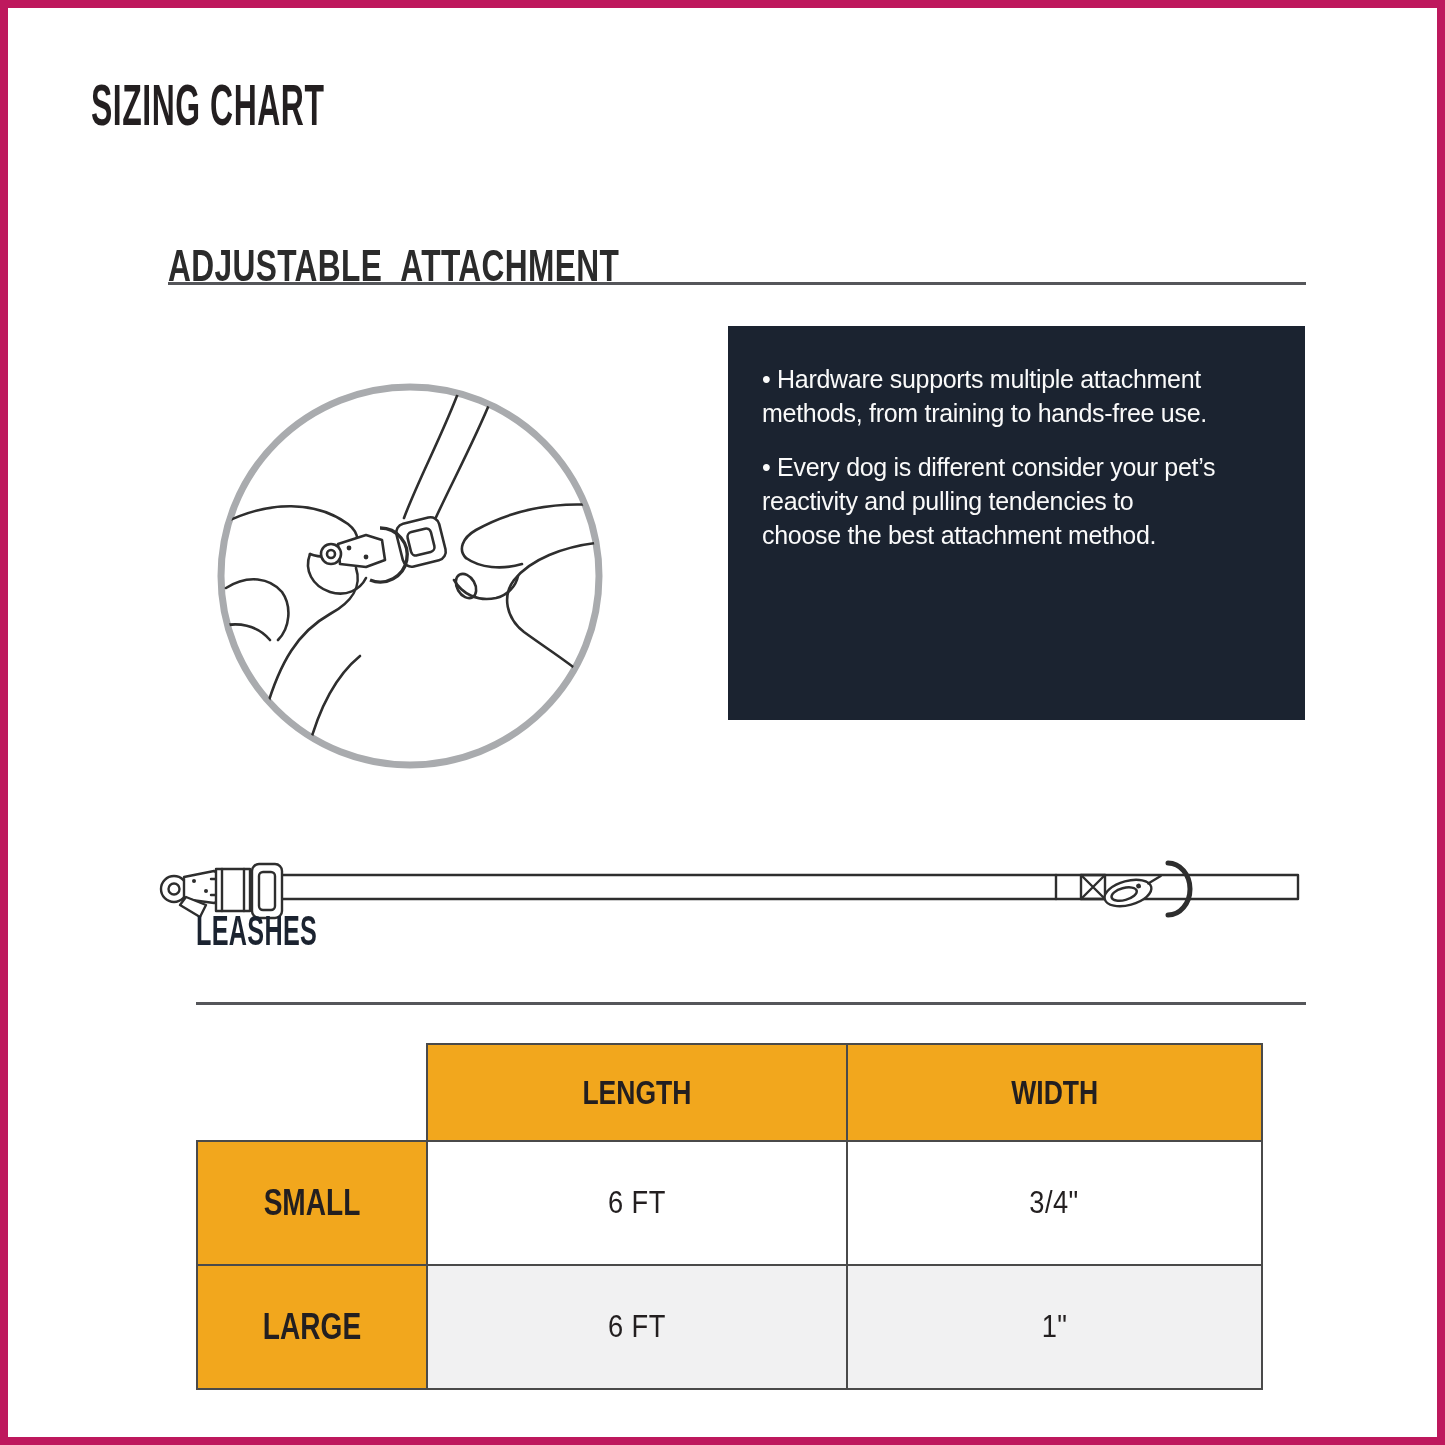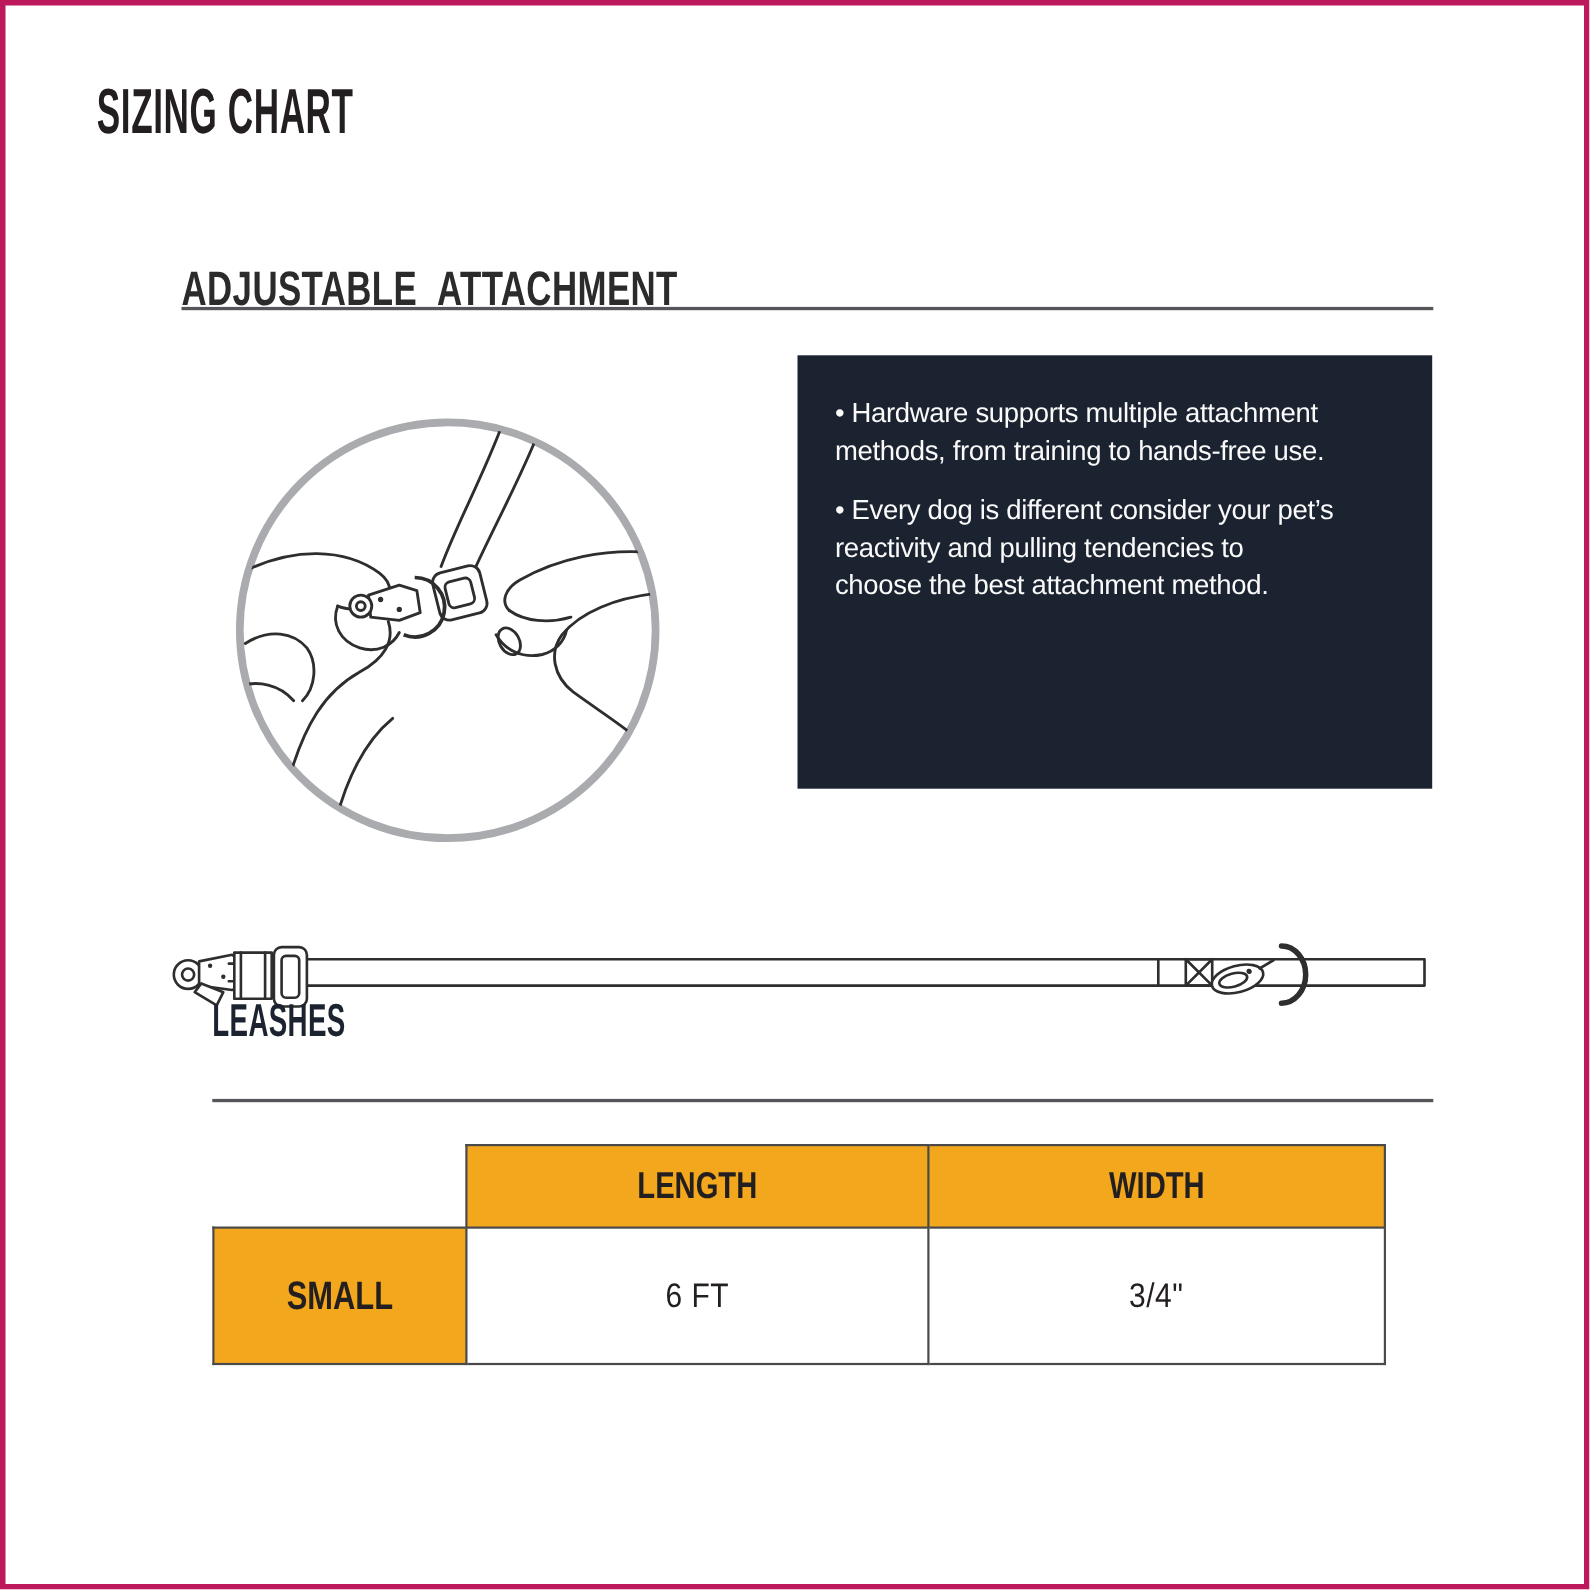--- a/index.html
+++ b/index.html
@@ -1,19 +1,19 @@
 <!DOCTYPE html>
 <html><head>
 <meta charset="utf-8">
 <style>
   html,body{margin:0;padding:0;background:#ffffff;}
   body{font-family:"Liberation Sans", sans-serif;color:#231F20;}
   .frame{
     position:relative;width:1445px;height:1445px;background:#ffffff;
-    border:5px solid #be185d;box-sizing:border-box;overflow:hidden;
+    border:8px solid #be185d;box-sizing:border-box;overflow:hidden;
   }
   
   .h-sizing{position:absolute;left:83px;top:68px;margin:0;font-size:58px;line-height:58px;font-weight:bold;color:#231F20;white-space:nowrap;}
   .h-sizing .cond{display:inline-block;transform:scaleX(0.55);transform-origin:left center;letter-spacing:1px;}
   .h-adjust{position:absolute;left:160px;top:236px;margin:0;font-size:44px;line-height:44px;font-weight:bold;color:#2B2B2B;white-space:nowrap;}
   .h-adjust .cond{display:inline-block;transform:scaleX(0.72);transform-origin:left center;word-spacing:14px;letter-spacing:0.5px;}
   .h-leashes{position:absolute;left:188px;top:902px;margin:0;font-size:42px;line-height:42px;font-weight:bold;color:#1B2330;white-space:nowrap;}
   .h-leashes .cond{display:inline-block;transform:scaleX(0.60);transform-origin:left center;letter-spacing:0.5px;}
   .rule{position:absolute;height:3px;background:#55565A;}
   .rule1{left:160px;top:274px;width:1138px;}
@@ -26,21 +26,21 @@
     background:#1B2330;box-sizing:border-box;padding:36px 30px 30px 34px;overflow:hidden;
   }
   .info-box p{
     margin:0 0 20px 0;color:#FAFAFA;font-size:25px;line-height:34px;
     letter-spacing:-0.3px;white-space:pre-line;
   }
   
   .leash-illo{position:absolute;left:148px;top:845px;width:1150px;height:80px;}
   
   .size-table{position:absolute;left:188px;top:1035px;border-collapse:collapse;table-layout:fixed;}
-  .size-table td,.size-table th{border:2px solid #4A4A4A;text-align:center;vertical-align:middle;padding:5px;}
+  .size-table td,.size-table th{border:2px solid #4A4A4A;text-align:center;vertical-align:middle;padding:16px;}
   .size-table .corner{border:none;background:#ffffff;}
   .size-table .head{background:#F2A71D;height:63px;font-size:34px;font-weight:bold;color:#231F20;}
   .size-table .rowlabel{background:#F2A71D;font-size:36px;font-weight:bold;color:#231F20;}
   .size-table .val{font-size:31px;font-weight:normal;color:#231F20;background:#ffffff;margin-left:31px;}
   .size-table tr.alt .val{background:#F1F1F2;}
   .size-table tr.body-row{height:124px;}
   .cellcond{display:inline-block;transform:scaleX(0.78);transform-origin:center;}
   .valcond{display:inline-block;transform:scaleX(0.88);transform-origin:center;letter-spacing:0.5px;}
 </style>
 </head>
@@ -164,16 +164,27 @@
       <td class="rowlabel">
         <span class="cellcond">SMALL</span>
       </td>
       <td class="val">
         <span class="valcond">6 FT</span>
       </td>
       <td class="val">
         <span class="valcond">3/4"</span>
       </td>
     </tr>
+    <tr class="body-row alt">
+      <td class="rowlabel">
+        <span class="cellcond">LARGE</span>
+      </td>
+      <td class="val">
+        <span class="valcond">6 FT</span>
+      </td>
+      <td class="val">
+        <span class="valcond">1"</span>
+      </td>
+    </tr>
   </tbody>
     </table>
 
 </div>
 
 </body></html>

